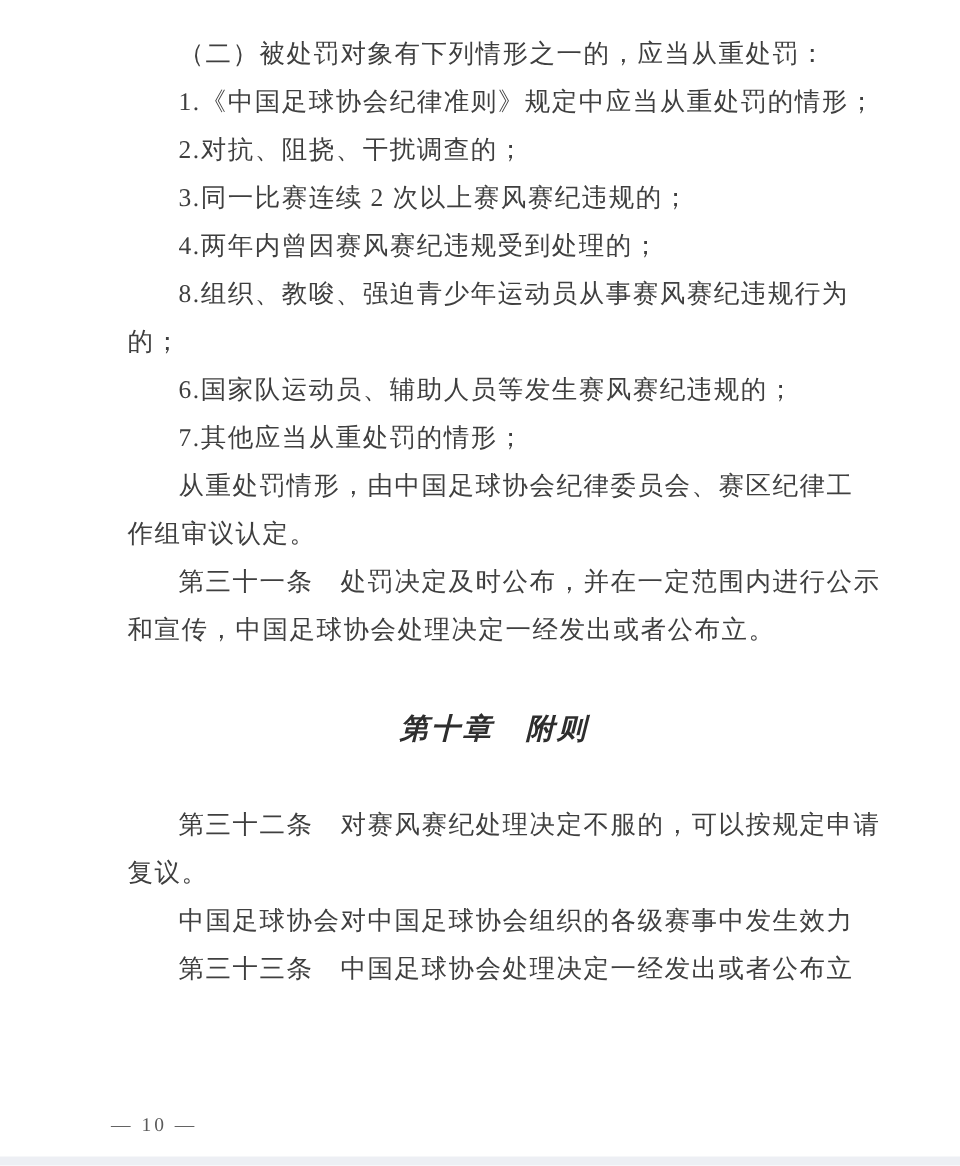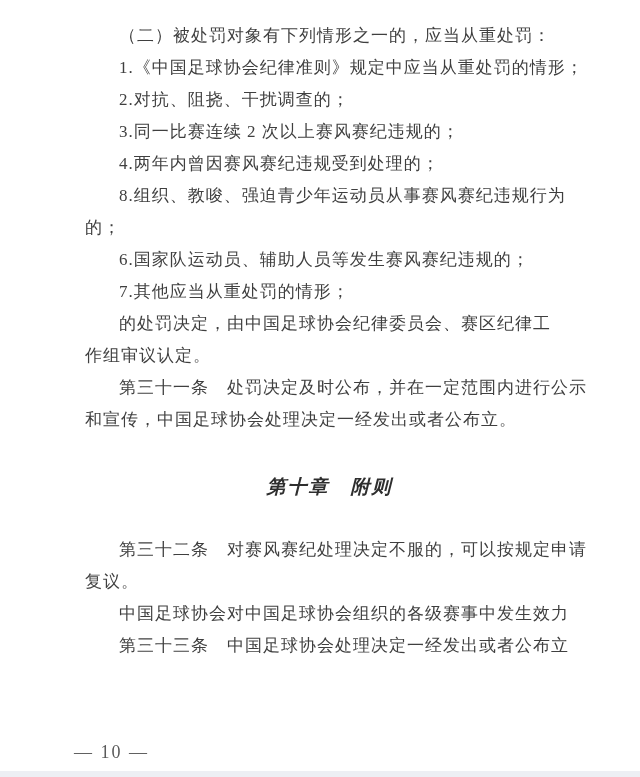--- a/index.html
+++ b/index.html
@@ -47,21 +47,21 @@
     font-size: 19px;
     letter-spacing: 2px;
     margin: 35px 0 31px 0;
     font-style: italic;
   }
   .footer {
     position: absolute;
     left: 74px;
     top: 742px;
     color: #5a5a5a;
-    font-size: 18px;
+    font-size: 13px;
     letter-spacing: 2px;
     white-space: nowrap;
   }
   .bottom-strip {
     position: absolute;
     left: 0;
     right: 0;
     bottom: 0;
     height: 6px;
     background: #edeff4;
@@ -74,21 +74,21 @@
   <div class="content">
       <div class="line indent">（二）被处罚对象有下列情形之一的，应当从重处罚：</div>
       <div class="line indent">1.《中国足球协会纪律准则》规定中应当从重处罚的情形；</div>
       <div class="line indent">2.对抗、阻挠、干扰调查的；</div>
       <div class="line indent">3.同一比赛连续 2 次以上赛风赛纪违规的；</div>
       <div class="line indent">4.两年内曾因赛风赛纪违规受到处理的；</div>
       <div class="line indent">8.组织、教唆、强迫青少年运动员从事赛风赛纪违规行为</div>
       <div class="line flush">的；</div>
       <div class="line indent">6.国家队运动员、辅助人员等发生赛风赛纪违规的；</div>
       <div class="line indent">7.其他应当从重处罚的情形；</div>
-      <div class="line indent">的处罚决定，由中国足球协会纪律委员会、赛区纪律工</div>
+      <div class="line indent">从重处罚情形，由中国足球协会纪律委员会、赛区纪律工</div>
       <div class="line flush">作组审议认定。</div>
       <div class="line indent">第三十一条　处罚决定及时公布，并在一定范围内进行公示</div>
       <div class="line flush">和宣传，中国足球协会处理决定一经发出或者公布立。</div>
       <div class="line heading">第十章　附则</div>
       <div class="line indent">第三十二条　对赛风赛纪处理决定不服的，可以按规定申请</div>
       <div class="line flush">复议。</div>
       <div class="line indent">中国足球协会对中国足球协会组织的各级赛事中发生效力</div>
       <div class="line indent">第三十三条　中国足球协会处理决定一经发出或者公布立</div>
     </div>
   <div class="footer">— 10 —</div>

